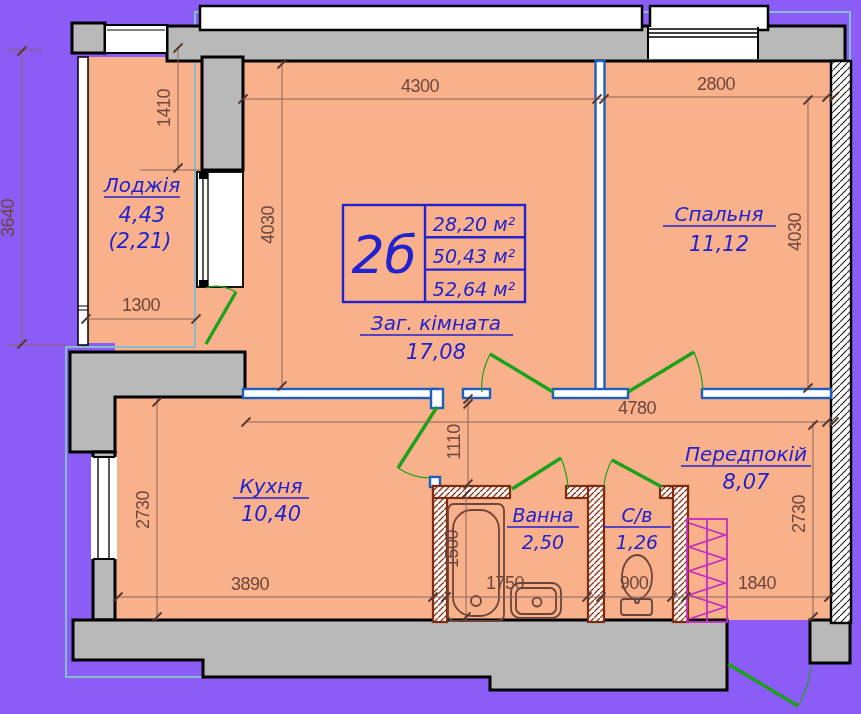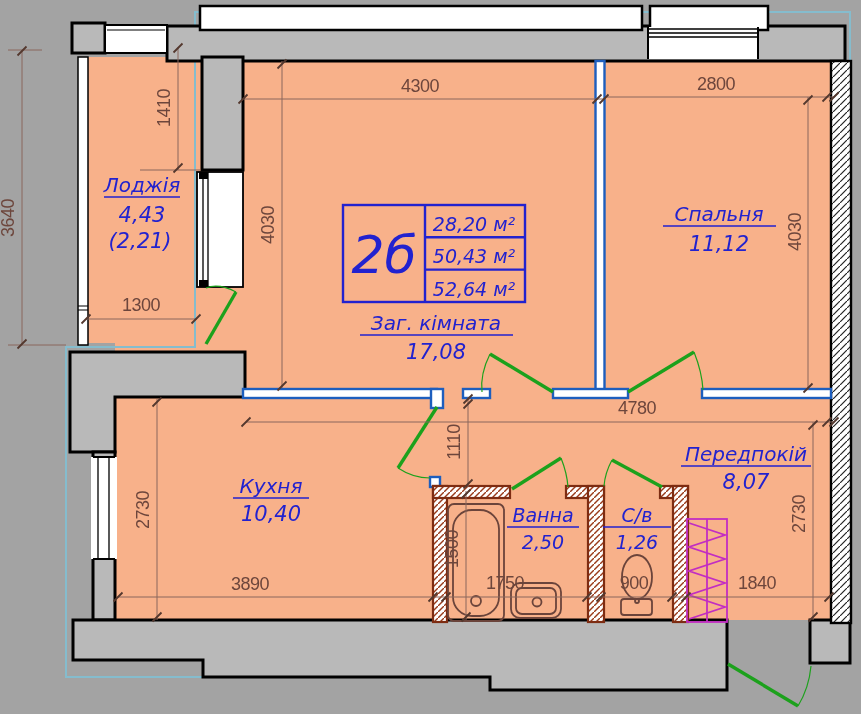--- a/index.html
+++ b/index.html
@@ -1,16 +1,16 @@
 <!DOCTYPE html>
 <html><head>
 <meta charset="utf-8">
 <style>
   html,body{margin:0;padding:0;background:#fff;}
-  #stage{position:relative;width:861px;height:714px;background:#a3a3a3;overflow:hidden;}
+  #stage{position:relative;width:861px;height:714px;background:#8b5cf6;overflow:hidden;}
   svg{display:block;}
   text{user-select:none;}
   .rl{fill:#2222cf;font:italic 20px "DejaVu Sans",sans-serif;text-anchor:middle;}
   .rl-num{fill:#2222cf;font:italic 21px "DejaVu Sans",sans-serif;text-anchor:middle;}
   .rl-small{font-size:19px;}
   .dim{fill:#6d463c;font:18px "Liberation Sans",sans-serif;text-anchor:middle;letter-spacing:-0.5px;}
   .unit-big{fill:#2222cf;font:italic 52px "DejaVu Sans",sans-serif;text-anchor:middle;}
   .tbl-txt{fill:#2222cf;font:italic 19px "DejaVu Sans",sans-serif;text-anchor:middle;}
 </style>
 </head>

